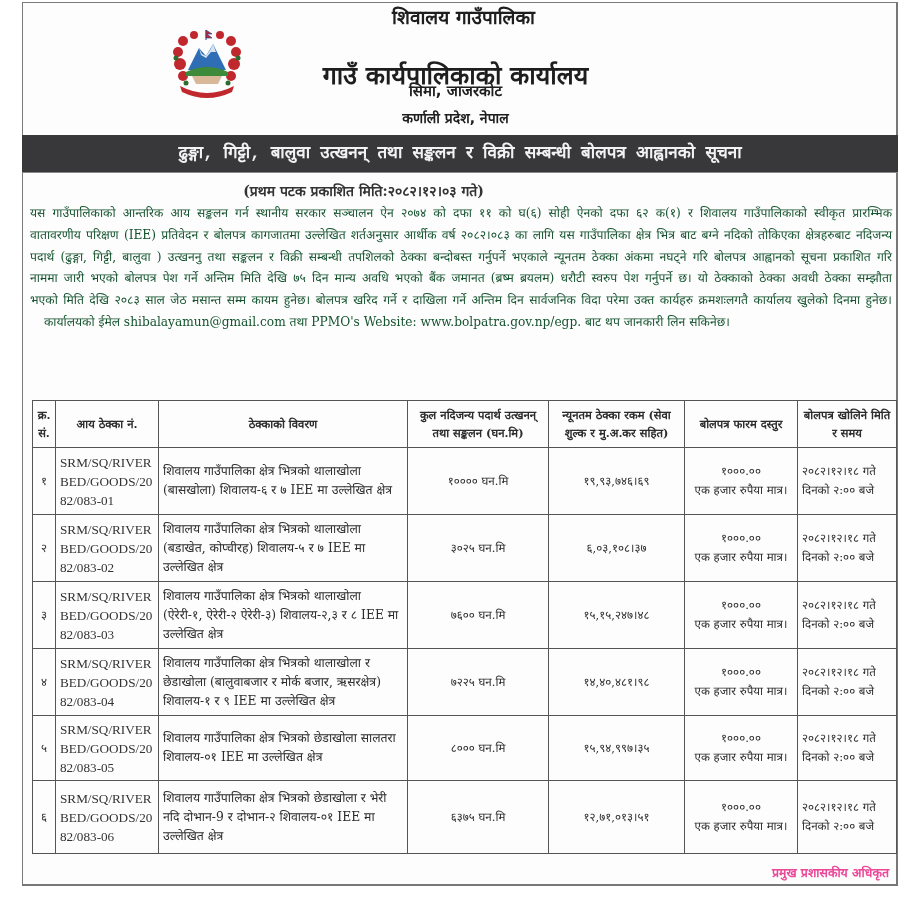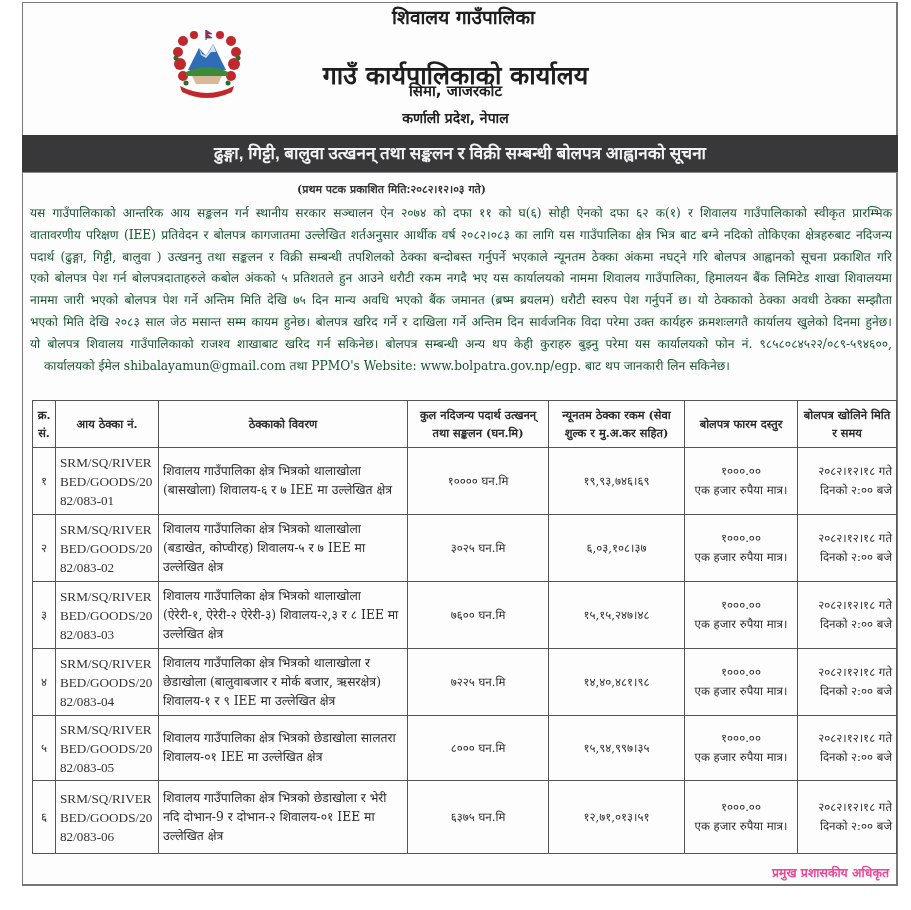--- a/index.html
+++ b/index.html
@@ -10,38 +10,38 @@
            box-sizing: border-box; background: #fdfdfe; }
   .logo { position: absolute; left: 166px; top: 28px; width: 82px; height: 72px; }
   .hdr { position: absolute; left: 0; width: 911px; text-align: center; color: #1e1e1e;
          font-family: "DejaVu Sans", "Liberation Sans", sans-serif; font-weight: bold; }
   .h1 { top: 4px; font-size: 19px; margin-left: 8px; }
   .h2 { top: 42px; font-size: 25px; margin-top: 15px; }
   .h3 { top: 80px; font-size: 15px; }
   .h4 { top: 108px; font-size: 14px; }
   .banner { position: absolute; left: 22px; top: 135px; width: 876px; height: 38px;
             background: #38383b; color: #f2f2f2; text-align: center; line-height: 38px;
-            font-family: Liberation Sans, sans-serif; font-size: 17px; font-weight: bold;
+            font-family: Liberation Mono, monospace; font-size: 17px; font-weight: bold;
             box-sizing: border-box; border-bottom: 1px solid #888; }
   .pubdate { position: absolute; left: 0; top: 181px; width: 727px; text-align: center;
-             font-size: 11px; font-weight: bold; color: #333; padding-left: 28px; }
+             font-size: 14px; font-weight: bold; color: #333; }
   .para { position: absolute; left: 30px; top: 203px; width: 862px; font-size: 12.2px;
           line-height: 21.8px; text-align: justify; color: #14532d; }
   .para .ln { display: block; white-space: nowrap; text-align-last: justify; }
   .para .ln.last { text-align-last: left; margin-left: 14px; }
   table.tenders { position: absolute; left: 32px; top: 400px; border-collapse: collapse;
                   font-size: 11.6px; color: #2c2c2c; table-layout: fixed; width: 864px; }
   table.tenders th, table.tenders td { border: 1px solid #555; padding: 2px 4px; vertical-align: middle; }
   table.tenders th { font-weight: bold; text-align: center; height: 42px; line-height: 18px; font-size: 11.4px; }
   table.tenders td { line-height: 19px; }
   td.sn { text-align: center; }
   td.code { font-family: "Liberation Serif", serif; font-size: 13.2px; line-height: 17px; color: #333; }
   td.desc { text-align: left; font-size: 12.3px; line-height: 21px; }
   td.c { text-align: center; }
-  td.date { text-align: right; line-height: 21px; }
+  td.date { line-height: 21px; }
   tr.r1 td { height: 62px; }
   tr.r2 td, tr.r3 td, tr.r4 td { height: 62px; }
   tr.r5 td { height: 60px; }
   tr.r6 td { height: 68px; }
   .signature { position: absolute; right: 22px; top: 864px; font-size: 12.4px; font-weight: bold; color: #ec4899; }
 </style>
 </head>
 <body>
 
 <div class="frame"></div>
@@ -88,24 +88,22 @@
 <div class="hdr h4">कर्णाली प्रदेश, नेपाल</div>
 
 <div class="banner">ढुङ्गा, गिट्टी, बालुवा  उत्खनन् तथा सङ्कलन र विक्री सम्बन्धी बोलपत्र आह्वानको सूचना</div>
 
 <div class="pubdate">(प्रथम पटक प्रकाशित मिति:२०८२।१२।०३ गते)</div>
 
 <div class="para">
   <span class="ln">यस गाउँपालिकाको आन्तरिक आय सङ्कलन गर्न स्थानीय सरकार सञ्चालन ऐन २०७४ को दफा ११ को घ(६) सोही ऐनको दफा ६२ क(१) र शिवालय गाउँपालिकाको स्वीकृत प्रारम्भिक</span>
   <span class="ln">वातावरणीय परिक्षण (IEE) प्रतिवेदन र बोलपत्र कागजातमा उल्लेखित शर्तअनुसार आर्थीक वर्ष २०८२।०८३ का लागि यस गाउँपालिका क्षेत्र भित्र बाट बग्ने नदिको तोकिएका क्षेत्रहरुबाट नदिजन्य</span>
   <span class="ln">पदार्थ (ढुङ्गा, गिट्टी, बालुवा ) उत्खननु तथा सङ्कलन र विक्री सम्बन्धी तपशिलको ठेक्का बन्दोबस्त गर्नुपर्ने भएकाले न्यूनतम ठेक्का अंकमा नघट्ने गरि बोलपत्र आह्वानको सूचना प्रकाशित गरि</span>
-  <span class="ln">एको बोलपत्र पेश गर्न बोलपत्रदाताहरुले कबोल अंकको ५ प्रतिशतले हुन आउने धरौटी रकम नगदै भए यस कार्यालयको नाममा शिवालय गाउँपालिका, हिमालयन बैंक लिमिटेड शाखा शिवालयमा</span>
   <span class="ln">नाममा जारी भएको बोलपत्र पेश गर्ने अन्तिम मिति देखि ७५ दिन मान्य अवधि भएको बैंक जमानत (ब्रष्म ब्रयलम) धरौटी स्वरुप पेश गर्नुपर्ने छ। यो ठेक्काको ठेक्का अवधी ठेक्का सम्झौता</span>
   <span class="ln">भएको मिति देखि २०८३ साल जेठ मसान्त सम्म कायम हुनेछ। बोलपत्र खरिद गर्ने र दाखिला गर्ने अन्तिम दिन सार्वजनिक विदा परेमा उक्त कार्यहरु क्रमशःलगतै कार्यालय खुलेको दिनमा हुनेछ।</span>
-  <span class="ln">यो बोलपत्र शिवालय गाउँपालिकाको राजश्व शाखाबाट खरिद गर्न सकिनेछ। बोलपत्र सम्बन्धी अन्य थप केही कुराहरु बुझ्नु परेमा यस कार्यालयको फोन नं. ९८५८०८४५२२/०८९-५९४६००,</span>
   <span class="ln last">कार्यालयको ईमेल shibalayamun@gmail.com  तथा  PPMO's Website: www.bolpatra.gov.np/egp. बाट थप जानकारी लिन सकिनेछ।</span>
 </div>
 
 <table class="tenders">
   <colgroup>
     <col style="width:23px">
       <col style="width:103px">
       <col style="width:249px">
     <col style="width:141px">
       <col style="width:136px">

